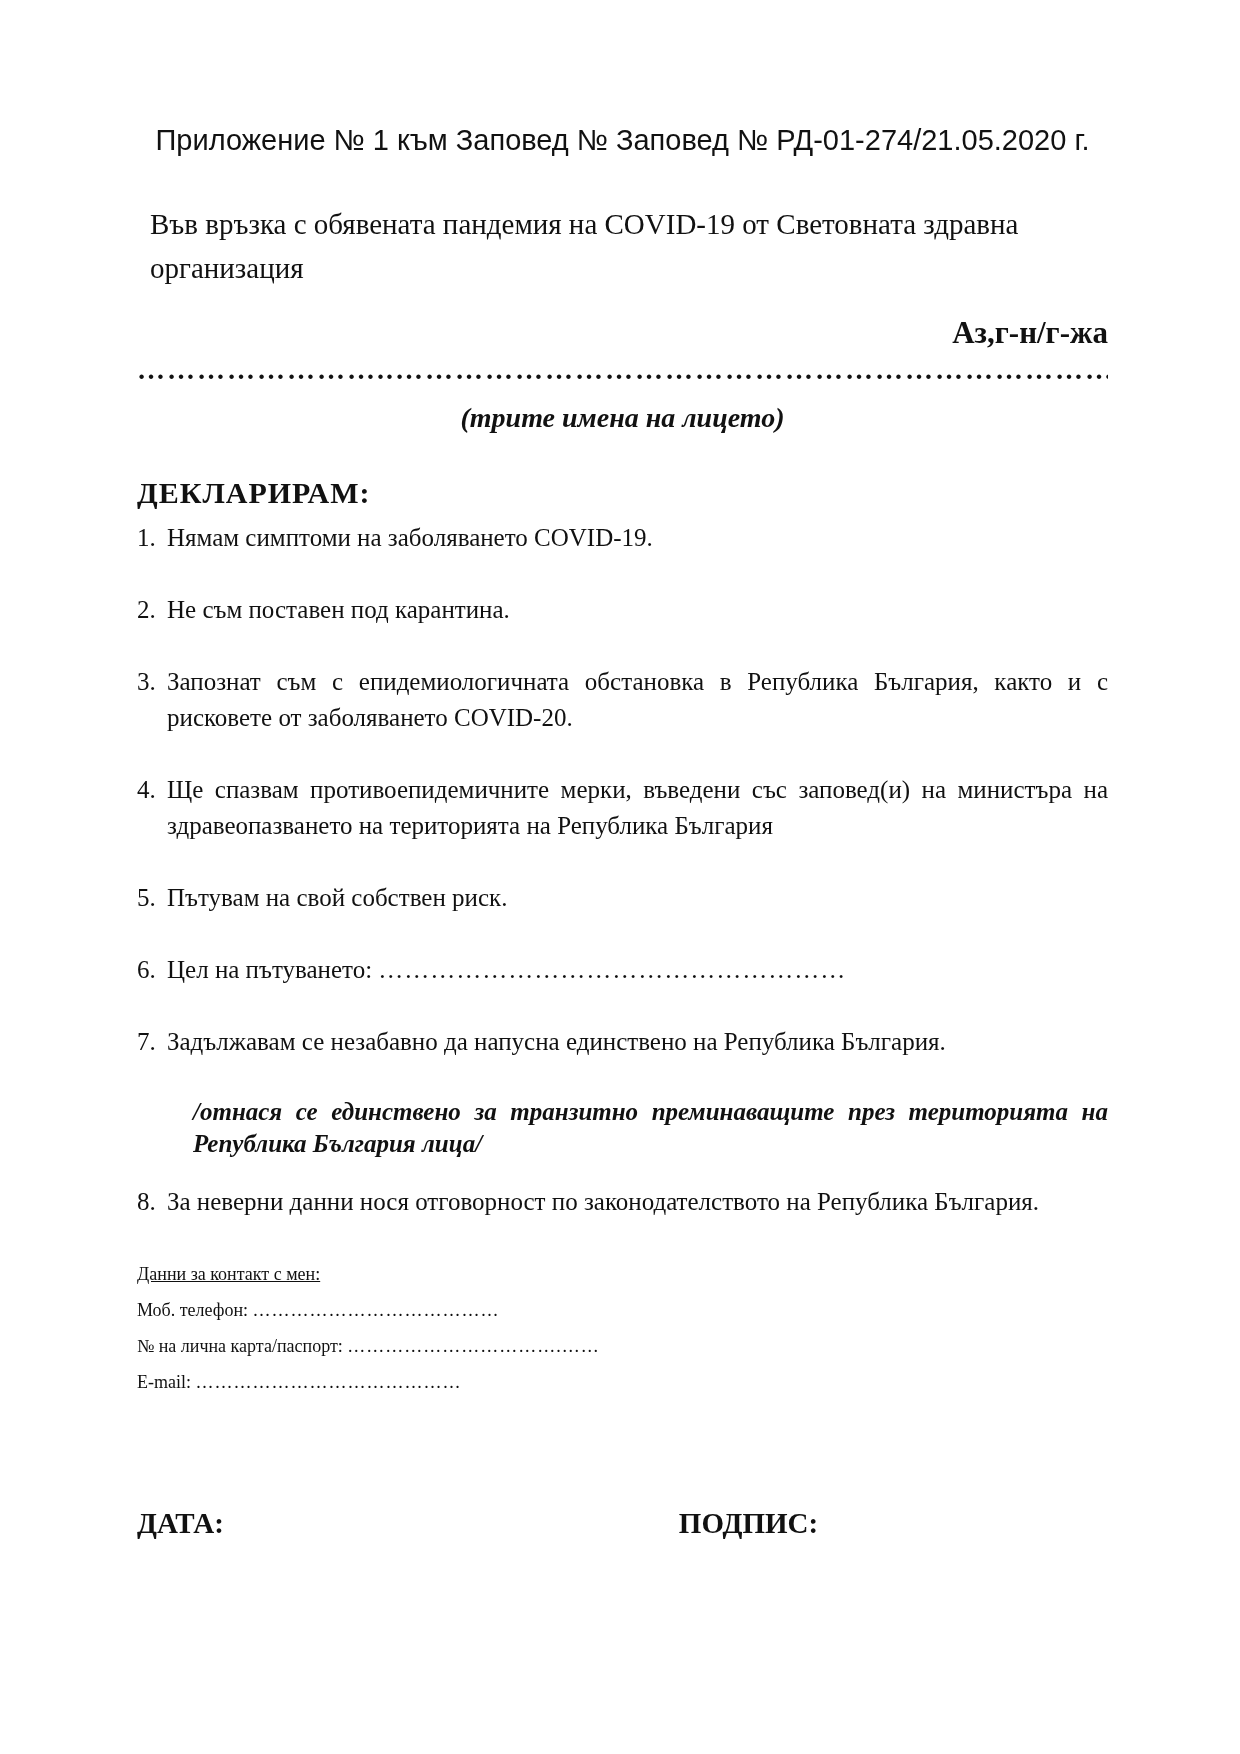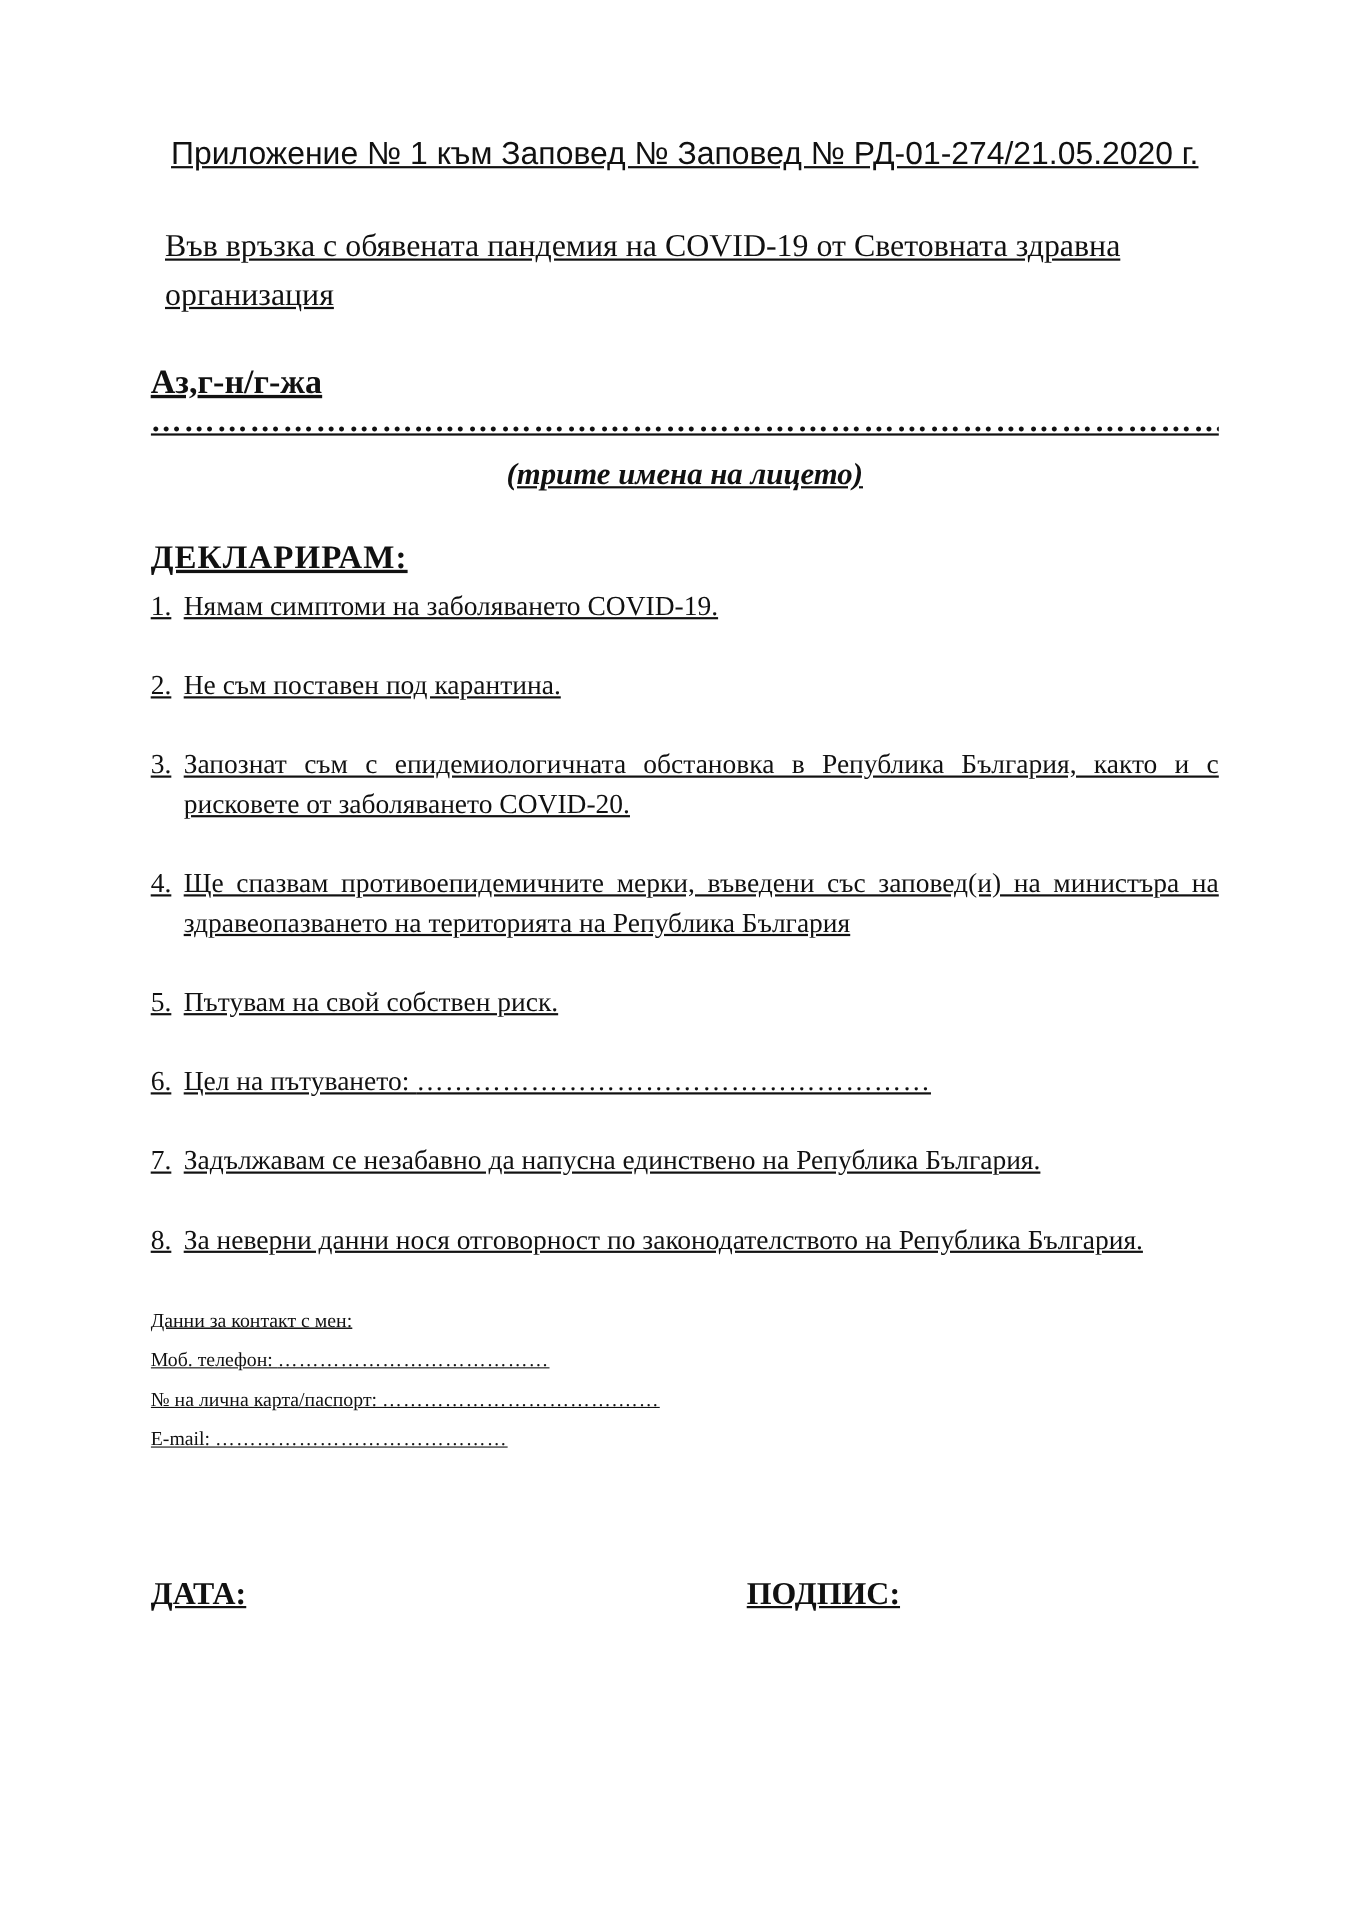--- a/index.html
+++ b/index.html
@@ -11,40 +11,39 @@
     position: relative;
     width: 1240px;
     height: 1754px;
     box-sizing: border-box;
     margin: 0 auto;
     background: #ffffff;
     color: #111111;
     font-family: "Liberation Serif", "DejaVu Serif", serif;
     padding: 122px 132px 0 137px;
     overflow: hidden;
-    text-decoration: underline;
   }
   .title {
     margin: 0;
     font-family: "Liberation Sans", "DejaVu Sans", sans-serif;
     font-size: 29px;
     line-height: 36px;
     text-align: center;
     white-space: nowrap;
   }
   .subtitle {
     margin: 44px auto 0 auto;
     max-width: 945px;
     font-size: 29px;
     line-height: 44px;
   }
   .salutation-row {
-    margin-top: 38px;
+    margin-top: 24px;
     display: flex;
-    justify-content: flex-start;
+    justify-content: flex-end;
     font-size: 31px;
     line-height: 38px;
     font-weight: bold;
   }
   .name-line {
     font-size: 28px;
     line-height: 36px;
     font-weight: bold;
     letter-spacing: 2px;
     white-space: nowrap;
@@ -168,20 +167,21 @@
     <div class="item">
       <span class="num">6.</span>
       <span class="txt"><span>Цел на пътуването: </span><span class="dots">………………………………………………</span></span>
     </div>
 
     <div class="item">
       <span class="num">7.</span>
       <span class="txt">Задължавам се незабавно да напусна единствено на Република България.</span>
     </div>
 
+    <div class="note">/отнася се единствено за транзитно преминаващите през територията на Република България лица/</div>
 
     <div class="item">
       <span class="num">8.</span>
       <span class="txt">За неверни данни нося отговорност по законодателството на Република България.</span>
     </div>
 
   </div>
 
   <div class="contact">
     <p class="contact-heading">Данни за контакт с мен:</p>

